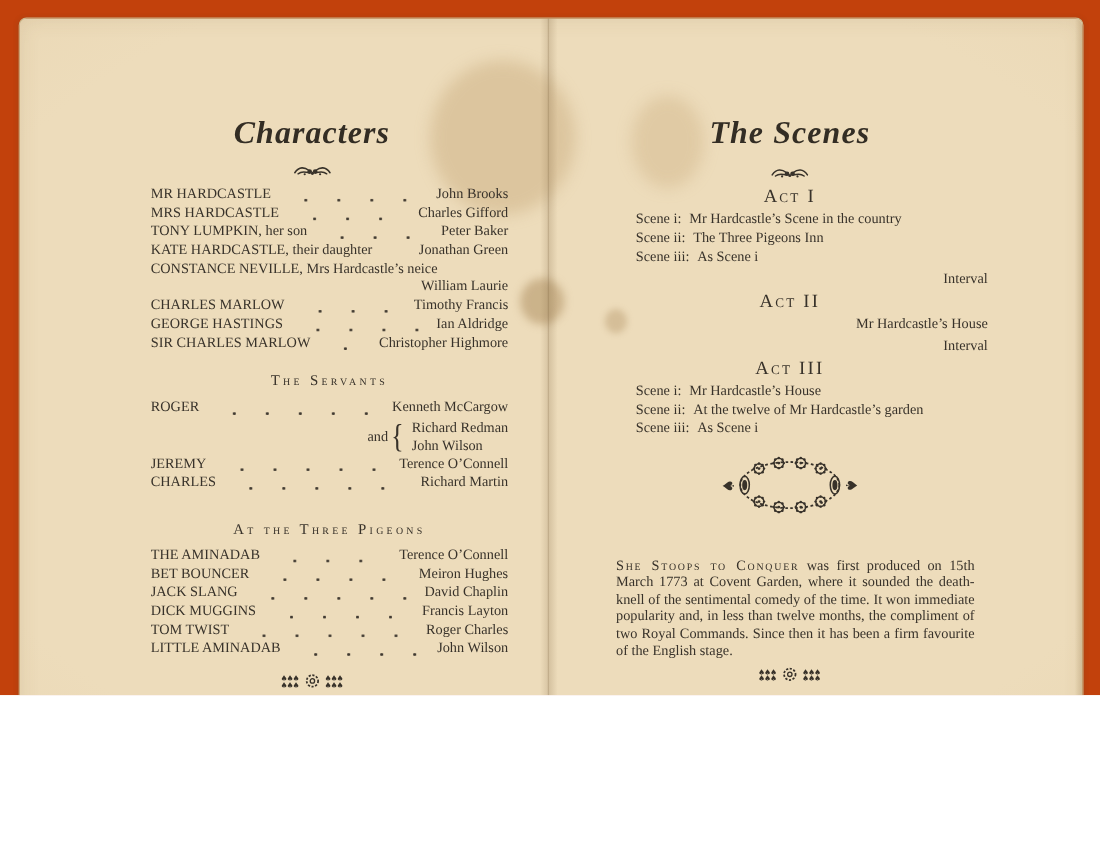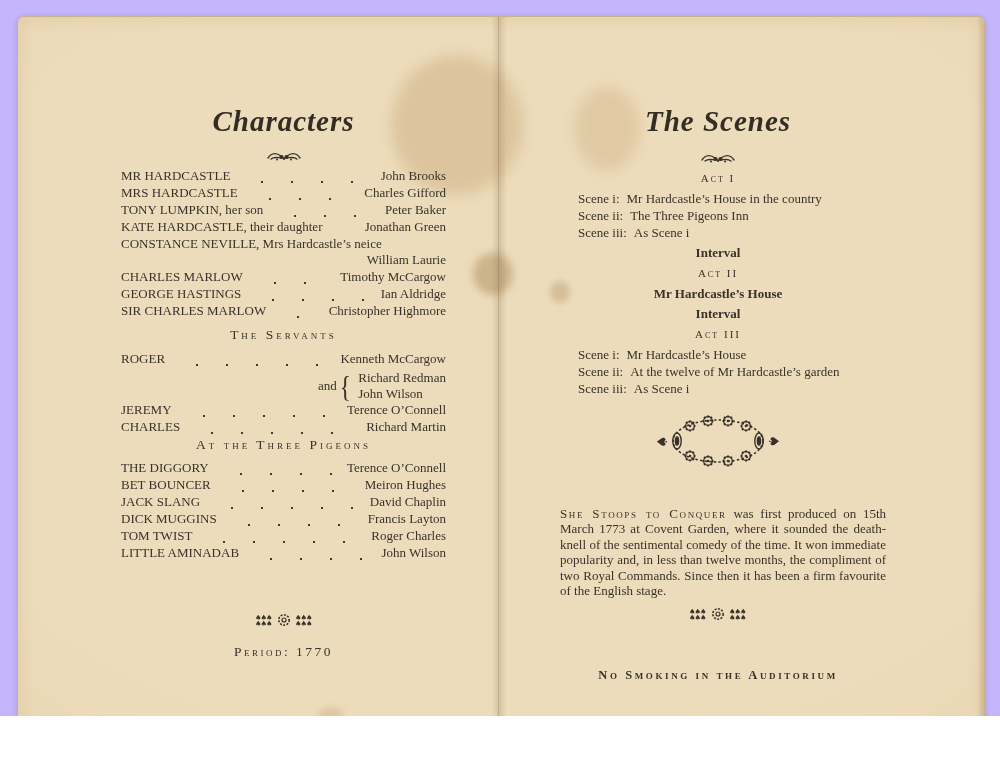--- a/index.html
+++ b/index.html
@@ -1,16 +1,16 @@
 <!DOCTYPE html>
 <html><head>
 <meta charset="utf-8">
 <style>
   html,body{margin:0;padding:0;background:#ffffff;}
-  .canvas{position:relative;width:1000px;height:716px;background:#c4b5fd;overflow:hidden;
+  .canvas{position:relative;width:1000px;height:632px;background:#c2410c;overflow:hidden;
           font-family:"Liberation Serif","DejaVu Serif",serif;color:#38322a;}
   .paper{position:absolute;left:17px;top:16px;width:966px;height:736px;border-radius:7px;
          background:radial-gradient(120% 105% at 50% 45%, #eddcbb 50%, #e6d2ac 85%, #dcc69c 100%);
          border:1px solid #c9b489;box-shadow:0 1px 5px rgba(90,70,40,.25), inset 0 0 18px rgba(120,90,50,.12);}
   .paper::after{content:"";position:absolute;right:0;top:0;bottom:0;width:7px;border-radius:0 7px 7px 0;
          background:linear-gradient(to left, rgba(150,118,70,.28), rgba(150,118,70,0));}
   .fold{position:absolute;left:473px;top:0;width:16px;height:100%;
         background:linear-gradient(to right, rgba(121,93,55,0), rgba(121,93,55,.20) 52%, rgba(121,93,55,0));}
   .fold-line{position:absolute;left:480px;top:0;width:1px;height:100%;background:rgba(110,84,48,.22);}
   .stain{position:absolute;border-radius:50%;filter:blur(7px);pointer-events:none;}
@@ -27,49 +27,49 @@
   .page-title{position:absolute;top:84px;margin:0;height:40px;line-height:40px;text-align:center;
               font-style:italic;font-weight:600;font-size:29px;letter-spacing:1px;color:#332d24;}
   .page-left .page-title{left:103px;width:325px;}
   .page-right .page-title{left:40px;width:360px;}
 
   .fleuron{position:absolute;height:14px;text-align:center;}
   .page-left .fleuron{left:103px;width:325px;top:129px;}
   .page-right .fleuron{left:40px;width:360px;top:131px;}
 
   
-  .cast-list{position:absolute;left:103px;top:150px;width:325px;font-size:13px;}
+  .cast-list{position:absolute;left:119px;top:150px;width:325px;font-size:13px;}
   .cast-row{display:flex;align-items:baseline;height:17px;line-height:17px;white-space:nowrap;}
   .cast-name{flex:0 0 auto;}
   .dot-leader{flex:1 1 auto;min-width:6px;margin:0 7px;align-self:stretch;
       background-image:radial-gradient(circle, rgba(56,50,42,.95) 1.1px, rgba(0,0,0,0) 1.5px);
       background-size:30px 4px;background-repeat:repeat-x;background-position:10px bottom;}
   .cast-row .no-leader{flex:1 1 auto;}
   .cast-actor{flex:0 0 auto;}
   .actor-wrap-line{height:16px;line-height:16px;text-align:right;}
   .cast-header{height:17px;line-height:17px;text-align:center;font-variant:small-caps;
-               letter-spacing:3px;font-size:13.5px;margin-top:7px;margin-bottom:7px;}
-  .cast-header.second{margin-top:1px;margin-bottom:6px;}
+               letter-spacing:3px;font-size:13.5px;margin-top:18px;margin-bottom:7px;}
+  .cast-header.second{margin-top:26px;margin-bottom:6px;}
   .and-group{display:flex;justify-content:flex-end;align-items:center;margin-top:3px;}
   .and-word{margin-right:1px;line-height:15px;}
   .and-brace{font-size:30px;font-weight:300;line-height:26px;margin-right:6px;transform:scaleX(.8);}
   .and-names{line-height:15.5px;}
 
   .ornament-row{position:absolute;text-align:center;}
   .page-left .ornament-row{left:103px;width:325px;top:593px;}
   .page-right .ornament-row{left:40px;width:360px;top:587px;}
   .period-label{position:absolute;left:103px;width:325px;top:627px;text-align:center;
                 font-variant:small-caps;letter-spacing:2.5px;font-size:13.5px;}
 
   
   .scenes-list{position:absolute;left:40px;top:150px;width:360px;font-size:13px;}
   .act-heading{height:17px;line-height:17px;text-align:center;font-variant:small-caps;
-               letter-spacing:2px;font-size:11px;margin-top:3px;}
+               letter-spacing:2px;font-size:17px;margin-top:3px;}
   .act-heading.sp{margin-top:4px;}
-  .interval-line{height:17px;line-height:17px;text-align:center;margin-top:3px;font-weight:bold;}
+  .interval-line{height:17px;line-height:17px;text-align:right;margin-top:3px;}
   .scene-line{height:17px;line-height:17px;padding-left:21px;margin-top:0;}
   .scene-line.first{margin-top:3px;}
   .scene-label{margin-right:7px;margin-left:19px;}
   .oval-ornament{position:absolute;left:40px;width:360px;top:394px;text-align:center;}
   .history-paragraph{position:absolute;left:62px;width:326px;top:476px;font-size:13px;
                      line-height:15.4px;text-align:justify;}
   .lead-smallcaps{font-variant:small-caps;letter-spacing:1.6px;}
   .no-smoking{position:absolute;left:40px;width:360px;top:622px;text-align:center;
               font-variant:small-caps;font-weight:700;letter-spacing:2.6px;font-size:12.5px;margin-top:29px;}
   svg{vertical-align:middle;}
@@ -127,21 +127,21 @@
             <span class="no-leader"></span>
             <span class="cast-actor">Jonathan Green</span>
           </div>
           <div class="cast-row">
             <span class="cast-name">CONSTANCE NEVILLE, Mrs Hardcastle’s neice</span>
           </div>
           <div class="actor-wrap-line">William Laurie</div>
           <div class="cast-row">
             <span class="cast-name">CHARLES MARLOW</span>
             <span class="dot-leader"></span>
-            <span class="cast-actor">Timothy McCargow</span>
+            <span class="cast-actor">Timothy Francis</span>
           </div>
           <div class="cast-row">
             <span class="cast-name">GEORGE HASTINGS</span>
             <span class="dot-leader"></span>
             <span class="cast-actor">Ian Aldridge</span>
           </div>
           <div class="cast-row">
             <span class="cast-name">SIR CHARLES MARLOW</span>
             <span class="dot-leader"></span>
             <span class="cast-actor">Christopher Highmore</span>
@@ -165,21 +165,21 @@
             <span class="dot-leader"></span>
             <span class="cast-actor">Terence O’Connell</span>
           </div>
           <div class="cast-row">
             <span class="cast-name">CHARLES</span>
             <span class="dot-leader"></span>
             <span class="cast-actor">Richard Martin</span>
           </div>
           <div class="cast-header second">At the Three Pigeons</div>
           <div class="cast-row">
-            <span class="cast-name">THE DIGGORY</span>
+            <span class="cast-name">THE AMINADAB</span>
             <span class="dot-leader"></span>
             <span class="cast-actor">Terence O’Connell</span>
           </div>
           <div class="cast-row">
             <span class="cast-name">BET BOUNCER</span>
             <span class="dot-leader"></span>
             <span class="cast-actor">Meiron Hughes</span>
           </div>
           <div class="cast-row">
             <span class="cast-name">JACK SLANG</span>
@@ -231,21 +231,21 @@
             <circle cx="15.5" cy="7" r="2.1"></circle>
               <circle cx="20.5" cy="7" r="2.1"></circle>
             <circle cx="18" cy="8.6" r="1.4"></circle>
               <circle cx="11" cy="9.4" r="1"></circle>
               <circle cx="25" cy="9.4" r="1"></circle>
           </g>
         </svg>
       </div>
       <div class="scenes-list" id="scenes-list">
           <div class="act-heading">Act I</div>
-          <div class="scene-line first"><span class="scene-label">Scene i:</span><span>Mr Hardcastle’s House in the country</span></div>
+          <div class="scene-line first"><span class="scene-label">Scene i:</span><span>Mr Hardcastle’s Scene in the country</span></div>
           <div class="scene-line"><span class="scene-label">Scene ii:</span><span>The Three Pigeons Inn</span></div>
           <div class="scene-line"><span class="scene-label">Scene iii:</span><span>As Scene i</span></div>
           <div class="interval-line">Interval</div>
           <div class="act-heading sp">Act II</div>
           <div class="interval-line">Mr Hardcastle’s House</div>
           <div class="interval-line">Interval</div>
           <div class="act-heading sp">Act III</div>
           <div class="scene-line first"><span class="scene-label">Scene i:</span><span>Mr Hardcastle’s House</span></div>
           <div class="scene-line"><span class="scene-label">Scene ii:</span><span>At the twelve of Mr Hardcastle’s garden</span></div>
           <div class="scene-line"><span class="scene-label">Scene iii:</span><span>As Scene i</span></div>

